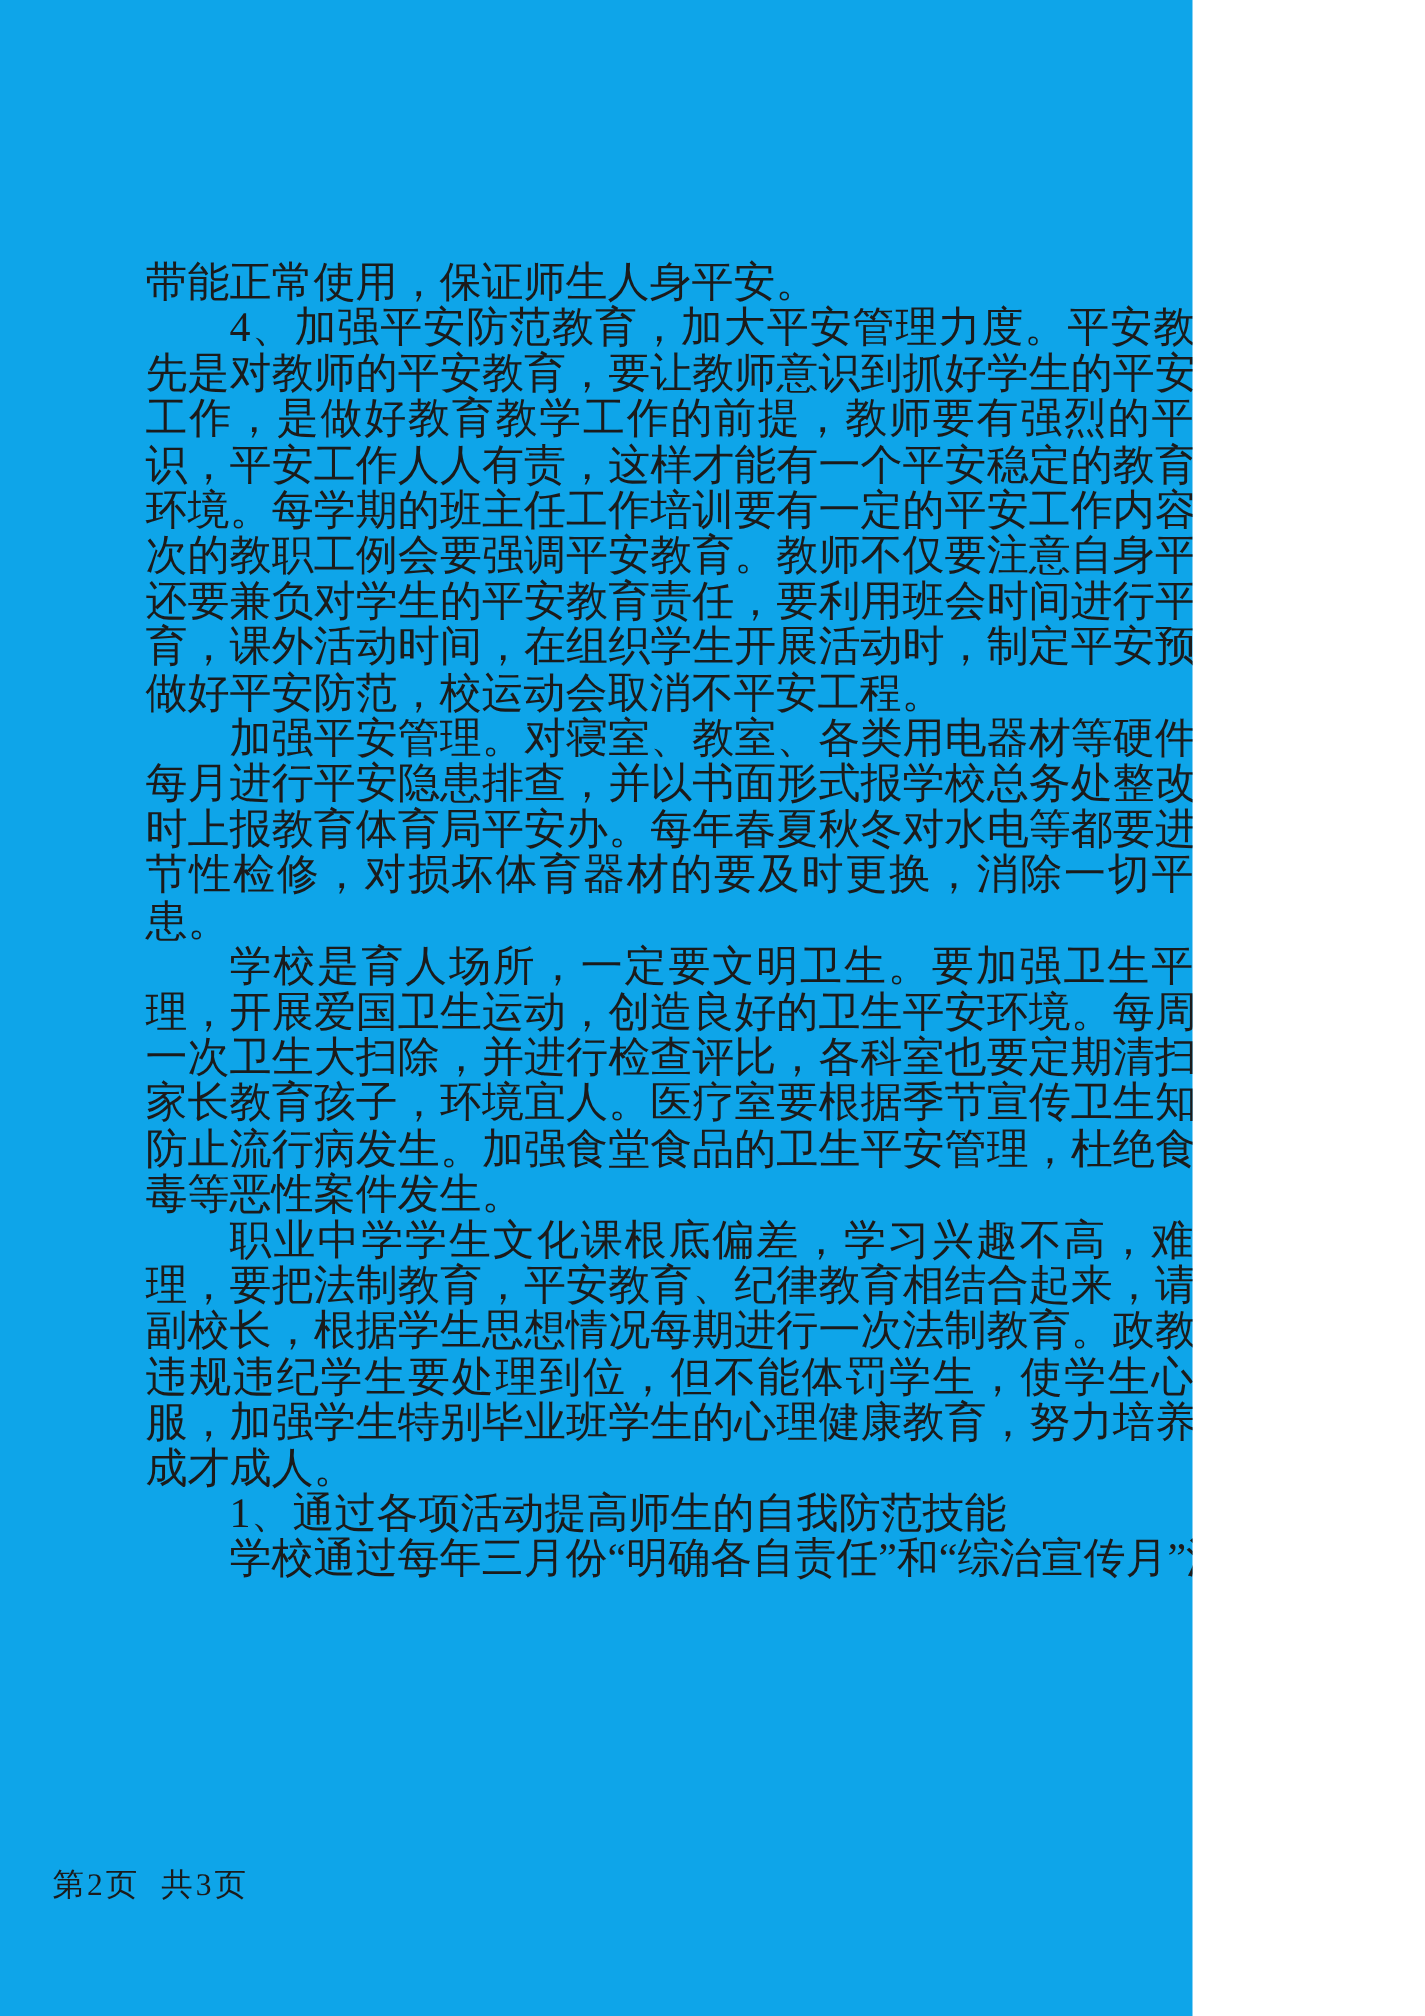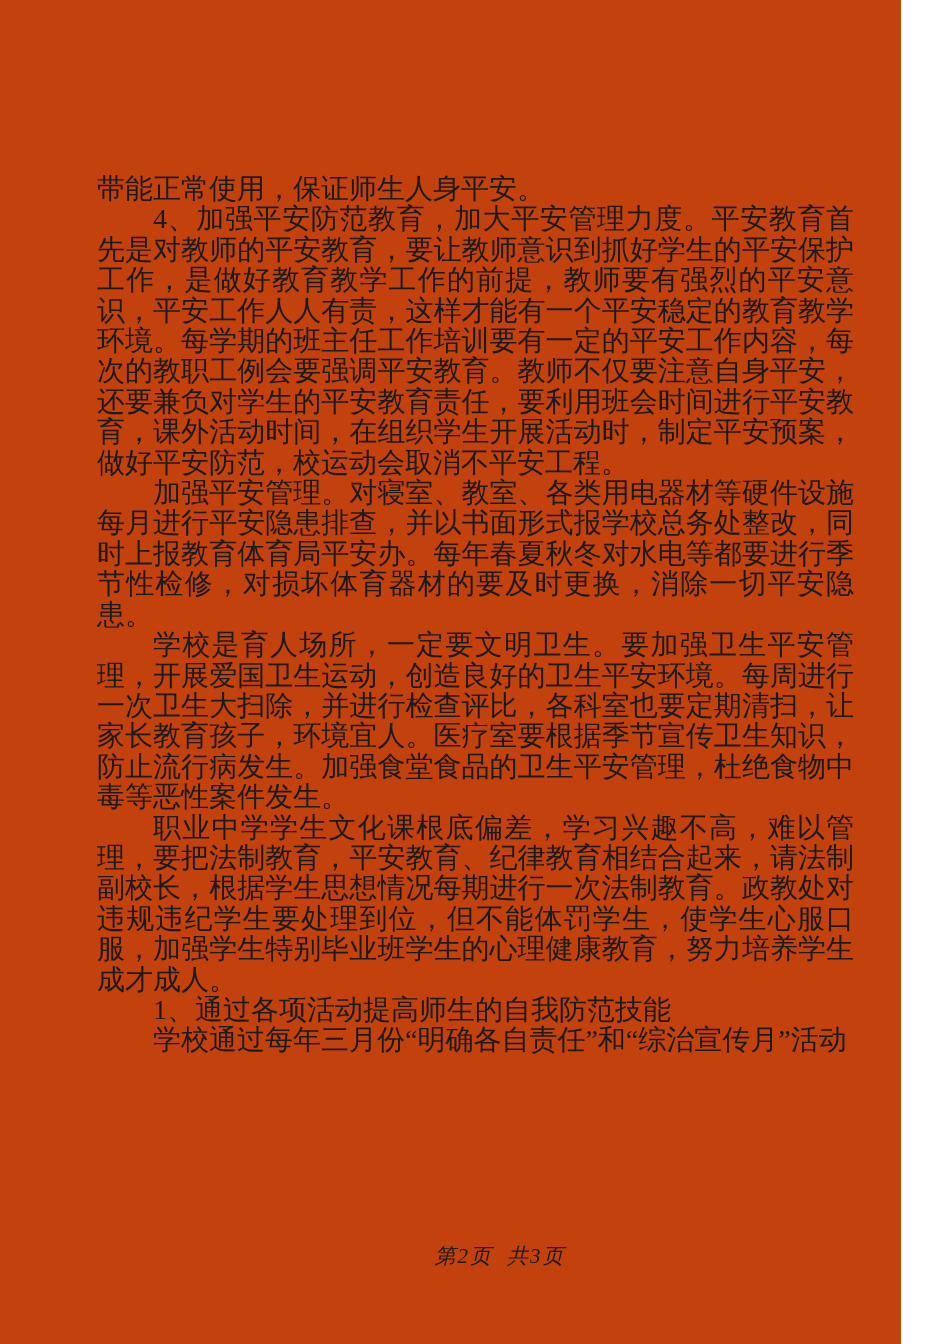--- a/index.html
+++ b/index.html
@@ -2,23 +2,23 @@
 <html><head>
 <meta charset="utf-8">
 <style>
   html, body {
     margin: 0;
     padding: 0;
     background: #ffffff;
   }
   .page {
     position: relative;
-    width: 901px;
+    width: 795px;
     height: 1344px;
-    background: #c2410c;
+    background: #0ea5e9;
     overflow: hidden;
     font-family: "Liberation Serif", serif;
     color: #1b1b1b;
   }
   .doc-body {
     position: absolute;
     left: 97px;
     top: 174px;
     width: 757px;
     font-size: 28px;
@@ -31,27 +31,25 @@
     margin: 0;
     padding: 0;
   }
   .doc-body p.indent {
     text-indent: 2em;
     font-family: Liberation Serif, serif;
   }
   .page-footer {
     position: absolute;
     top: 1242px;
-    left: 50px;
+    left: 35px;
     width: 900px;
-    text-align: center;
     font-size: 21px;
     letter-spacing: 2px;
     color: #1b1b1b;
-    font-style: italic;
   }
   .page-footer .total {
     margin-left: 14px;
   }
 </style>
 </head>
 <body>
 
 <div class="page">
 

